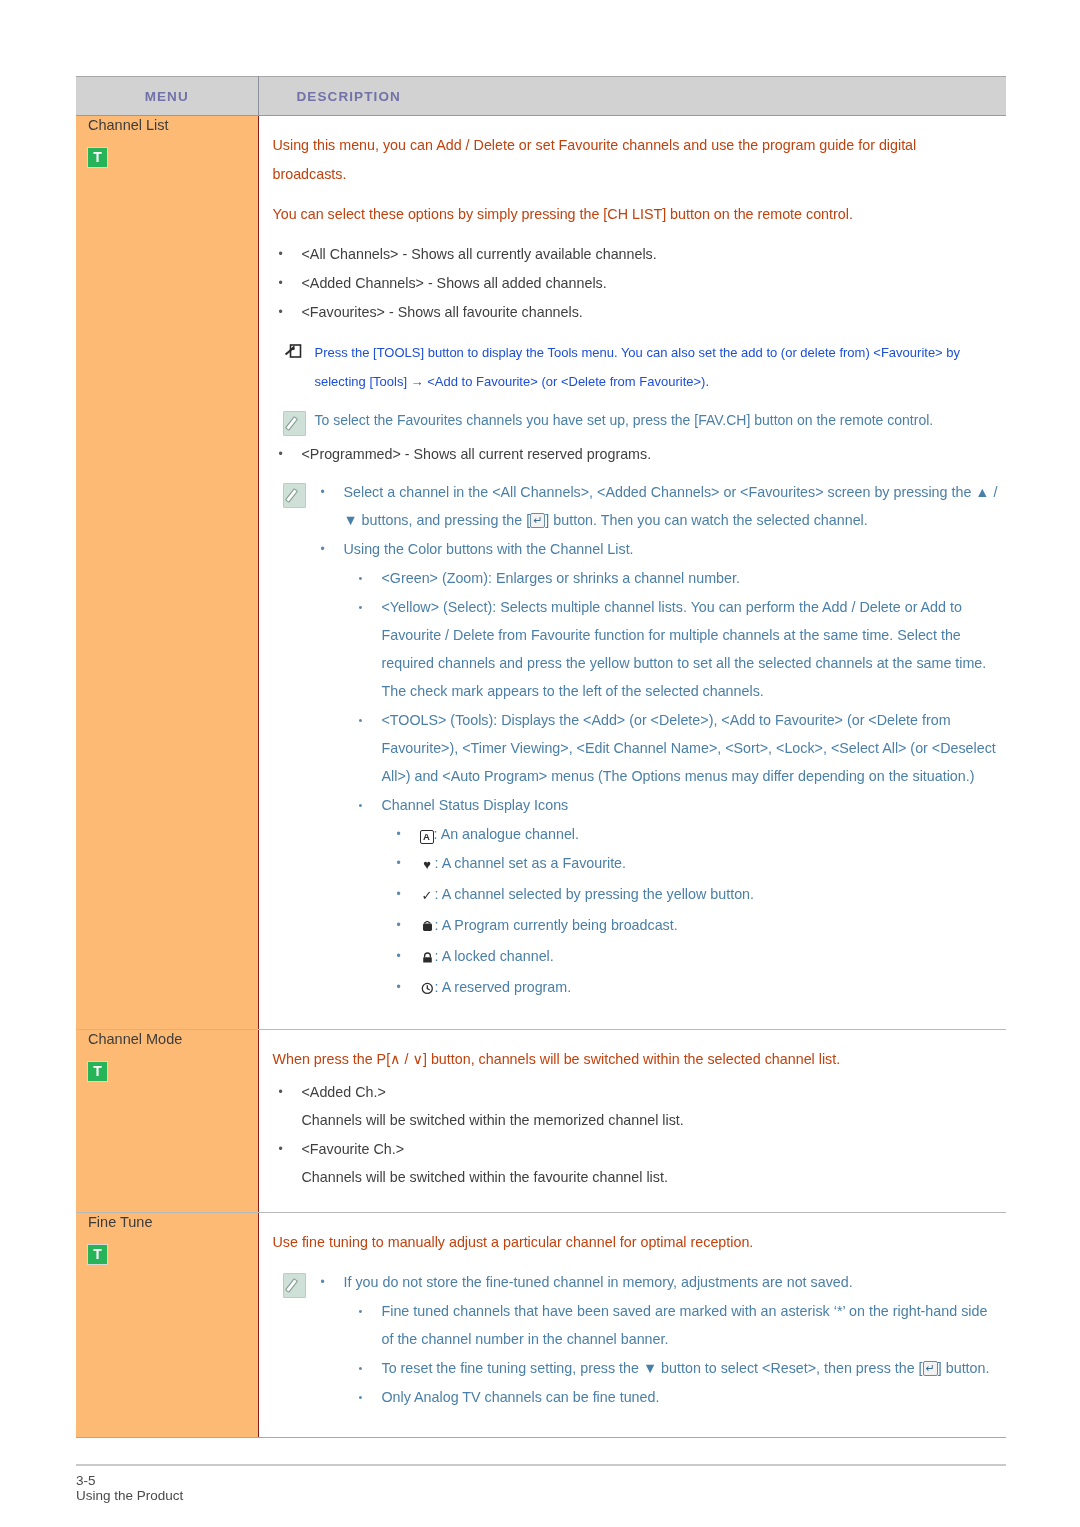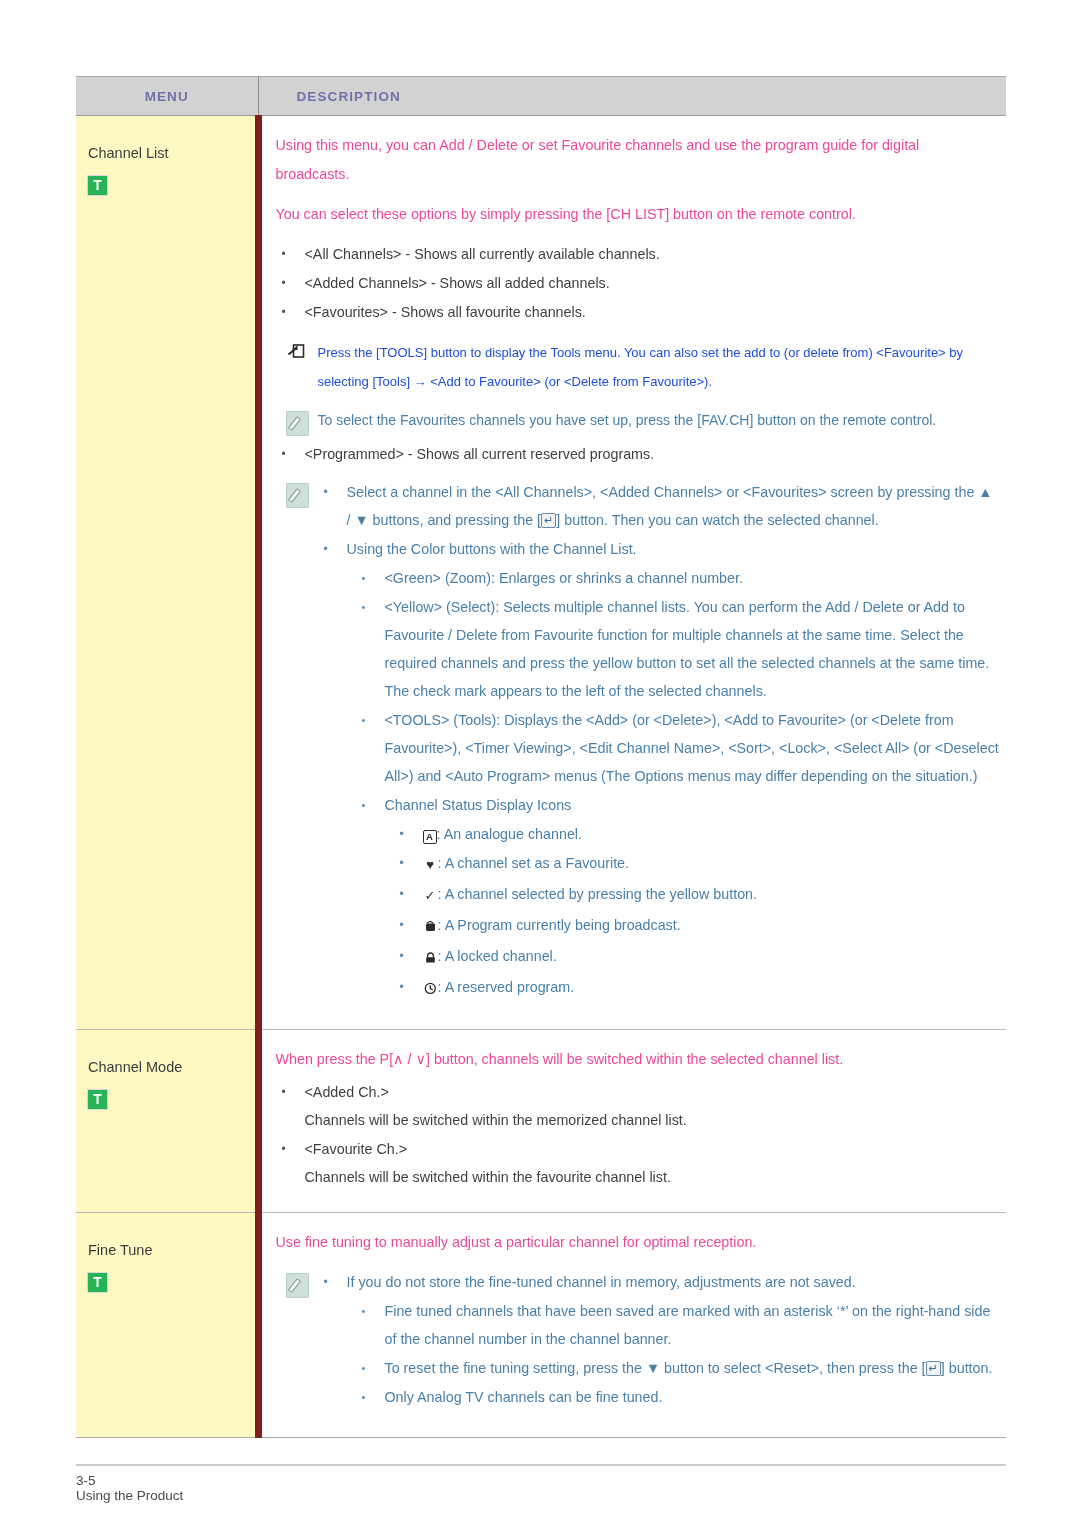--- a/index.html
+++ b/index.html
@@ -50,24 +50,24 @@
   .hdr-menu {
     text-align: center;
     border-right: 1px solid #8f8f9c;
   }
   .hdr-desc {
     text-align: left;
     padding-left: 38px;
   }
 
   td.menu-cell {
-    background: #fef9c3;
+    background: #fdba74;
     vertical-align: top;
-    padding: 28px 10px 18px 12px;
-    border-right: 7px solid #7f1d1d;
+    padding: 0 10px 18px 12px;
+    border-right: 1px solid #7f1d1d;
     border-bottom: 1px solid #b9b9b9;
   }
   td.desc-cell {
     background: #ffffff;
     vertical-align: top;
     padding: 15px 6px 20px 14px;
     border-bottom: 1px solid #b9b9b9;
   }
   tr.last-row td { border-bottom: 1px solid #a8a8a8; }
 
@@ -90,21 +90,21 @@
     line-height: 19px;
     text-align: center;
     font-family: "Liberation Sans", sans-serif;
     box-shadow: 0 0 0 1px #d8d8d8;
   }
 
   
   .para {
     font-size: 14.3px;
     line-height: 29px;
-    color: #ec4899;
+    color: #c2410c;
     margin: 0 0 11px 0;
     max-width: 720px;
   }
   .para.tight { margin-bottom: 4px; }
 
   ul.bl {
     list-style: none;
     margin: 0;
     padding: 0;
   }

